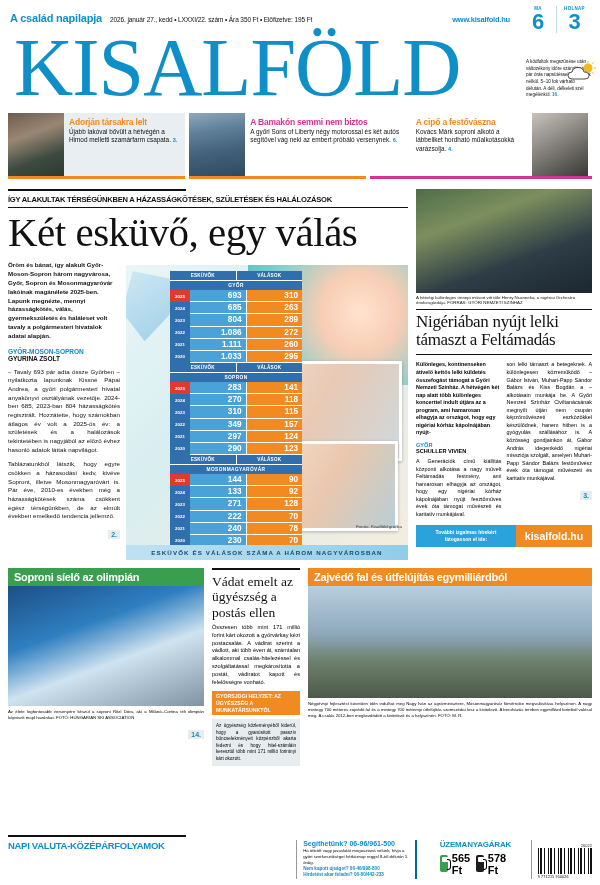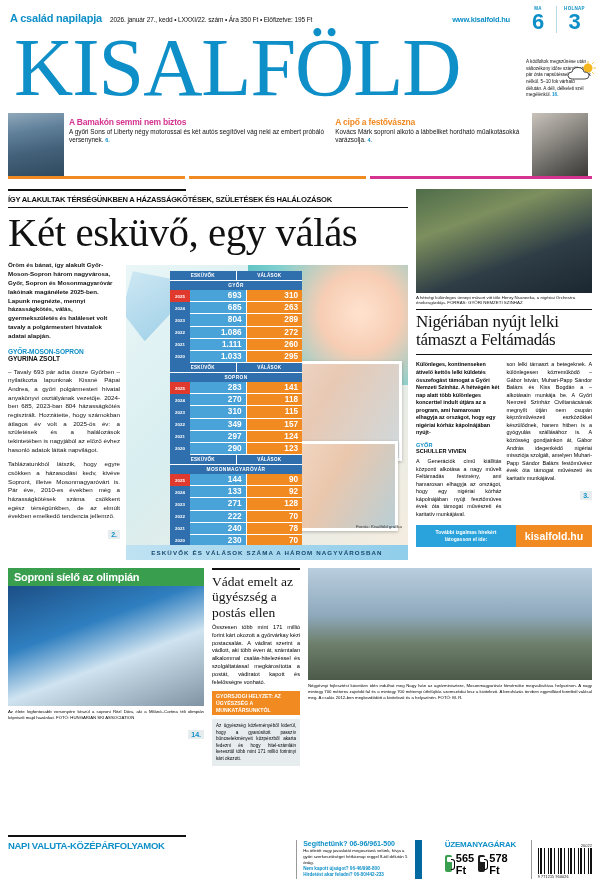--- a/index.html
+++ b/index.html
@@ -167,21 +167,21 @@
   .fx-val { font-size:15.5px; font-weight:bold; color:#111; letter-spacing:-0.6px; white-space:nowrap; }
   .arr-dn { color:#2f6fad; font-size:12px; }
   .arr-up { color:#e03a2f; font-size:12px; }
 
   .help { width:120px; padding:0 6px; border-left:1px solid #999; }
   .help-t { font-size:7px; font-weight:bold; }
   .help-t span { color:#0e8fc7; }
   .help-p { font-size:4.3px; line-height:1.4; margin-top:1px; }
   .help-b { font-size:4.6px; font-weight:bold; color:#0e8fc7; line-height:1.45; }
 
-  .fuel { width:116px; padding:0 23px; border-left:7px solid #0369a1; }
+  .fuel { width:116px; padding:0 23px; border-left:2px solid #0369a1; }
   .fuel-t { color:#0e8fc7; font-size:8px; font-weight:bold; letter-spacing:-0.2px; }
   .fuel-row { display:flex; align-items:center; gap:4px; margin-top:3px; }
   .pump { width:13px; height:17px; border-radius:2px; position:relative; }
   .pump.g { background:#3a9e4f; } .pump.b { background:#1d1d1d; }
   .pump i { position:absolute; left:2px; top:2px; width:7px; height:5px; background:#fff; border-radius:1px; }
   .pump:after { content:''; position:absolute; right:-3px; top:4px; width:3px; height:9px;
                 border:1px solid currentColor; border-left:0; border-radius:0 3px 3px 0; color:inherit; }
   .fuel-v { font-size:11px; font-weight:bold; }
 
   .barcode { width:62px; border-left:1px solid #999; padding-left:6px;
@@ -227,20 +227,31 @@
           <line x1="56" y1="14" x2="59" y2="14"></line>
         <line x1="53" y1="5" x2="55" y2="3"></line>
           <line x1="53" y1="23" x2="55" y2="25"></line>
       </g>
       <path d="M12 36 Q4 36 4 29 Q4 22 12 22 Q14 13 24 13 Q34 13 36 22 Q46 22 46 29 Q46 36 38 36 Z" fill="#ffffff" stroke="#222" stroke-width="1.6"></path>
     </svg>
   </div>
 
   <div class="teasers">
 
+    <div class="teaser" style="margin-right:4px;">
+      <div style="position:absolute;left:0;right:0;top:0;" class="teaser-rule"></div>
+      <div class="teaser-photo ph ph-donkey" style="margin-top:3px;"></div>
+      <div class="teaser-body" style="margin-top:3px;">
+        <div class="teaser-h" style="color:#f28a22">Adorján társakra lelt</div>
+        <div class="teaser-p">
+          <span>Újabb lakóval bővült a hétvégén a Himod melletti szamárfarm csapata.</span>
+          <span class="pg-ref">3.</span>
+        </div>
+      </div>
+    </div>
 
     <div class="teaser" style="flex:1.25">
       <div style="position:absolute;left:0;right:0;top:0;" class="teaser-rule"></div>
       <div class="teaser-photo ph ph-team" style="margin-top:3px;"></div>
       <div class="teaser-body white" style="margin-top:3px;">
         <div class="teaser-h" style="color:#d4348f">A Bamakón semmi nem biztos</div>
         <div class="teaser-p">
           <span>A győri Sons of Liberty négy motorossal és két autós segítővel vág neki az embert próbáló versenynek.</span>
           <span class="pg-ref">6.</span>
         </div>
@@ -463,20 +474,21 @@
 
     <div class="b-col-2">
       <div class="rule-black" style="width:100%"></div>
       <div class="b-head-serif">Vádat emelt az ügyészség a postás ellen</div>
       <div class="b-text">Összesen több mint 171 millió forint kárt okozott a győrvárkay kézi postacsalás. A vádirat szerint a vádlott, aki több éven át, számtalan alkalommal csalás-hitelezéssel és szolgáltatással megkárosította a postát, vádiratot kapott és felelősségre vonható.</div>
       <div class="orange-band-sm">GYORSJOGI HELYZET: AZ ÜGYÉSZSÉG A MUNKATÁRSUNKTÓL</div>
       <div class="grey-note">Az ügyészség közleményéből kiderül, hogy a gyanúsított passzív bűncselekményeit közpénzből akarta fedezni és hogy hitel-számláin keresztül több mint 171 millió forintnyi kárt okozott.</div>
     </div>
 
     <div class="b-col-3">
+      <div class="band band-orange">Zajvédő fal és útfelújítás egymilliárdból</div>
       <div class="b-photo-road ph"></div>
       <div class="caption-small">Négyévnyi fejlesztést követően idén indulhat meg Nagy Iván az agrárminisztere, Mosonmagyaróvár főmérnöke megvalósítása helyszínen. A nagy mintegy 700 méteres zajvédő fal és a mintegy 700 méternyi útfelújítás szomszédai lesz a kivitelező. A beruházás tervben egymilliárd forintból valósul meg. A csalás 2012-ben megkezdődött a kivitelező és a helyszínén. FOTÓ: M. R.</div>
     </div>
   </div>
 
   <div class="footer">
     <div class="footer-rule"></div>
     <div class="footer-row">
 
       <div class="fx">

